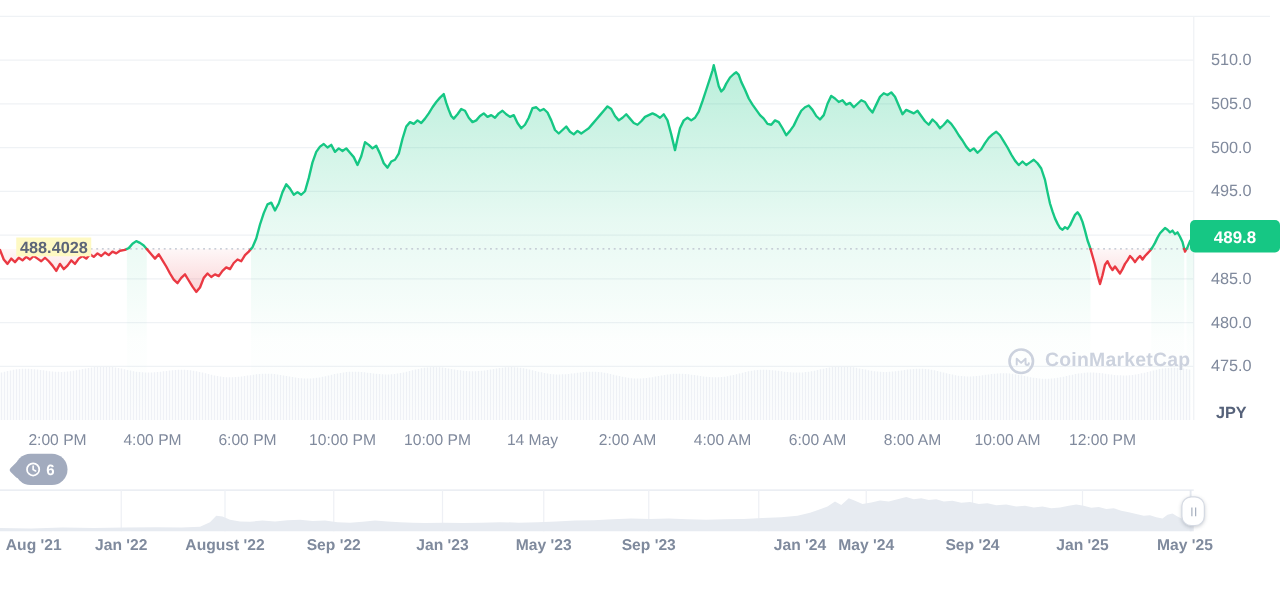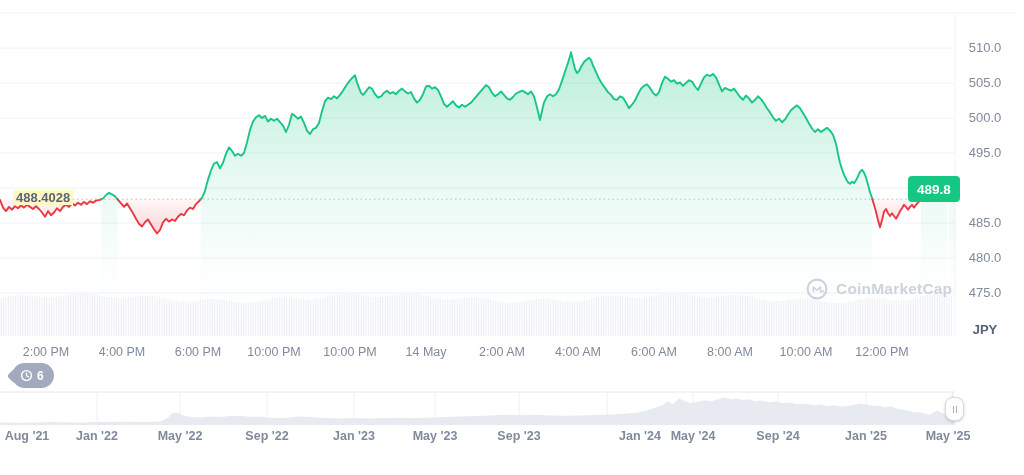--- a/index.html
+++ b/index.html
@@ -8,21 +8,21 @@
   #stage{position:absolute;inset:0;width:1024px;height:475px;}
   #chart-svg{position:absolute;left:0;top:0;}
   .ytick{position:absolute;left:956px;width:58px;text-align:center;
          font-size:13px;color:#808a9d;font-weight:500;line-height:18px;}
   .xtick{position:absolute;top:345px;transform:translateX(-50%);
          font-size:12.5px;color:#808a9d;font-weight:500;white-space:nowrap;}
   .navtick{position:absolute;top:429px;transform:translateX(-50%);
          font-size:12.5px;color:#7f8a9d;font-weight:600;white-space:nowrap;}
   .baseline-label{position:absolute;left:13px;top:190px;font-size:13px;
          color:#5b6478;font-weight:600;background:#fef9c3;padding:0 3px;z-index:3;}
-  .price-badge{position:absolute;left:908px;top:176px;width:52px;height:26px;
+  .price-badge{position:absolute;left:952px;top:176px;width:72px;height:26px;
          border-radius:4px;display:flex;align-items:center;justify-content:center;
          color:#fff;font-size:13.5px;font-weight:700;z-index:4;}
   .currency{position:absolute;left:956px;top:322px;width:58px;text-align:center;
          font-size:13px;font-weight:700;color:#56627a;}
   .watermark{position:absolute;left:806px;top:278px;display:flex;align-items:center;
          gap:8px;color:#ccd2de;z-index:2;}
   .watermark .wm-text{font-size:15.5px;font-weight:700;letter-spacing:.2px;}
   .cmc-logo{width:22px;height:22px;display:block;}
   .watchers{position:absolute;left:12px;top:363px;height:25px;border-radius:13px;
          background:#a2abbe;display:inline-flex;align-items:center;gap:4px;
@@ -144,21 +144,21 @@
       <div class="xtick" style="left: 350px;">10:00 PM</div>
       <div class="xtick" style="left: 426px;">14 May</div>
       <div class="xtick" style="left: 502px;">2:00 AM</div>
       <div class="xtick" style="left: 578px;">4:00 AM</div>
       <div class="xtick" style="left: 654px;">6:00 AM</div>
       <div class="xtick" style="left: 730px;">8:00 AM</div>
       <div class="xtick" style="left: 806px;">10:00 AM</div>
       <div class="xtick" style="left: 882px;">12:00 PM</div>
       <div class="navtick" style="left: 27px;">Aug '21</div>
       <div class="navtick" style="left: 97px;">Jan '22</div>
-      <div class="navtick" style="left: 180px;">May '22</div>
+      <div class="navtick" style="left: 180px;">August '22</div>
       <div class="navtick" style="left: 267px;">Sep '22</div>
       <div class="navtick" style="left: 354px;">Jan '23</div>
       <div class="navtick" style="left: 435px;">May '23</div>
       <div class="navtick" style="left: 519px;">Sep '23</div>
       <div class="navtick" style="left: 607px; margin-left: 33px;">Jan '24</div>
       <div class="navtick" style="left: 693px;">May '24</div>
       <div class="navtick" style="left: 778px;">Sep '24</div>
       <div class="navtick" style="left: 866px;">Jan '25</div>
       <div class="navtick" style="left: 948px;">May '25</div>
     </div>

